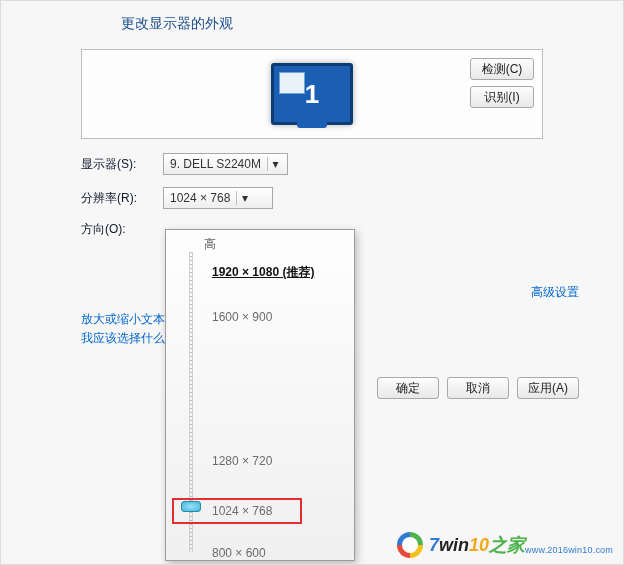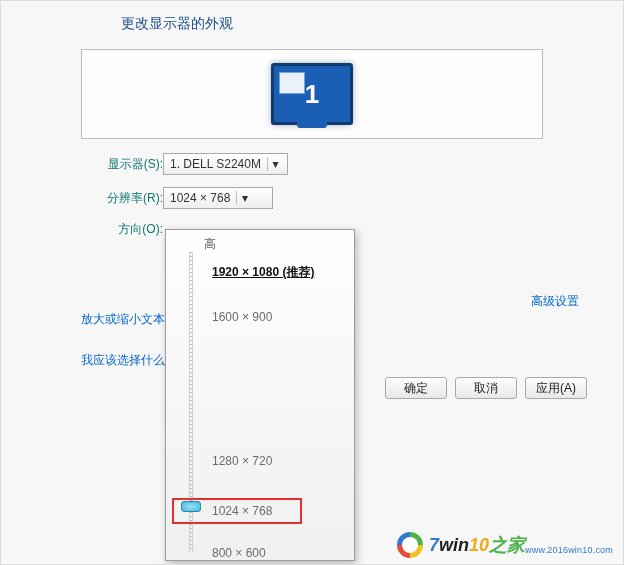--- a/index.html
+++ b/index.html
@@ -87,22 +87,21 @@
   .form-area {
     padding: 0 80px;
   }
   .row {
     display: flex;
     align-items: center;
     margin-bottom: 12px;
   }
   .row-label {
     width: 82px;
-    color: #0f766e;
-    text-align: right;
+    color: #0f172a;
   }
   .combo {
     display: inline-flex;
     align-items: center;
     border: 1px solid #a9a9a9;
     background: linear-gradient(#fff,#eee);
     height: 22px;
     padding: 0 4px 0 6px;
     min-width: 110px;
     cursor: pointer;
@@ -113,33 +112,33 @@
     width: 16px;
     text-align: center;
     border-left: 1px solid #c0c0c0;
   }
   .links-left {
     position: absolute;
     left: 80px;
     top: 310px;
     display: flex;
     flex-direction: column;
-    gap: 24px;
+    gap: 2px;
   }
   .link-a { color: #0066cc; cursor: pointer; }
   .adv-link {
     position: absolute;
     right: 44px;
-    top: 292px;
+    top: 283px;
     color: #0066cc;
     cursor: pointer;
   }
   .bottom-buttons {
     position: absolute;
-    right: 36px;
+    right: 44px;
     top: 376px;
     display: flex;
     gap: 8px;
   }
   .dropdown-panel {
     position: absolute;
     left: 164px;
     top: 228px;
     width: 190px;
     height: 332px;
@@ -224,27 +223,31 @@
 <body>
 
 <div class="header">更改显示器的外观</div>
 
 <div class="monitor-panel">
   <div class="monitor">
     <div class="monitor-inner-window"></div>
     <span class="monitor-number">1</span>
     <div class="monitor-stand"></div>
   </div>
+  <div class="side-buttons">
+    <button class="win-btn">检测(C)</button>
+    <button class="win-btn">识别(I)</button>
+  </div>
 </div>
 
 <div class="form-area">
   <div class="row">
     <span class="row-label">显示器(S):</span>
     <div class="combo">
-      <span>1. DELL S2240M</span>
+      <span>9. DELL S2240M</span>
       <span class="arrow">▾</span>
     </div>
   </div>
   <div class="row">
     <span class="row-label">分辨率(R):</span>
     <div class="combo">
       <span>1024 × 768</span>
       <span class="arrow">▾</span>
     </div>
   </div>

